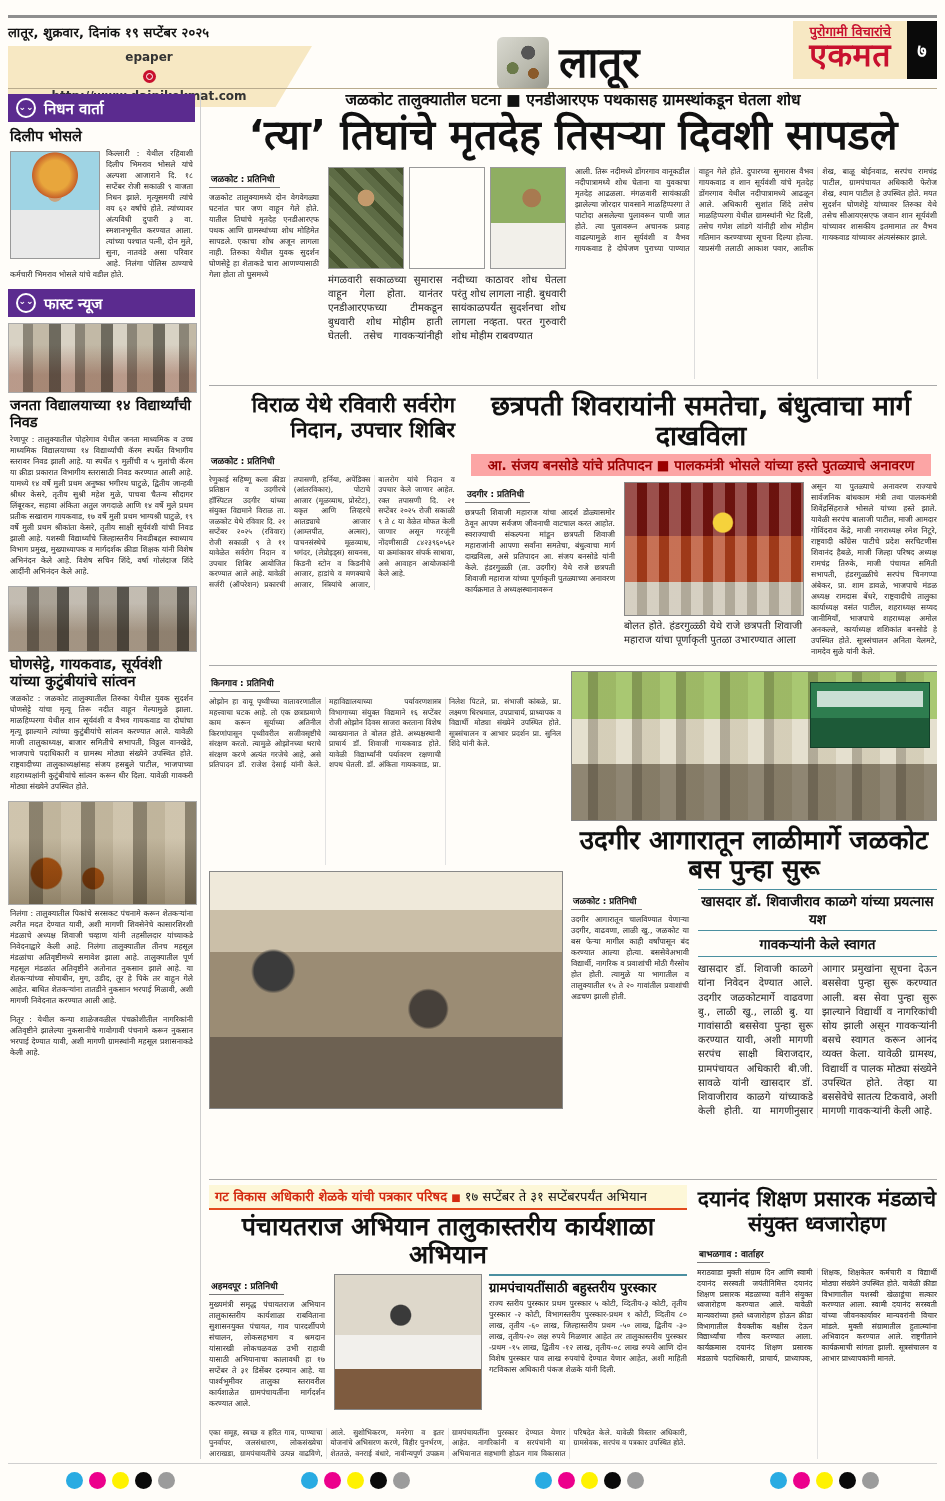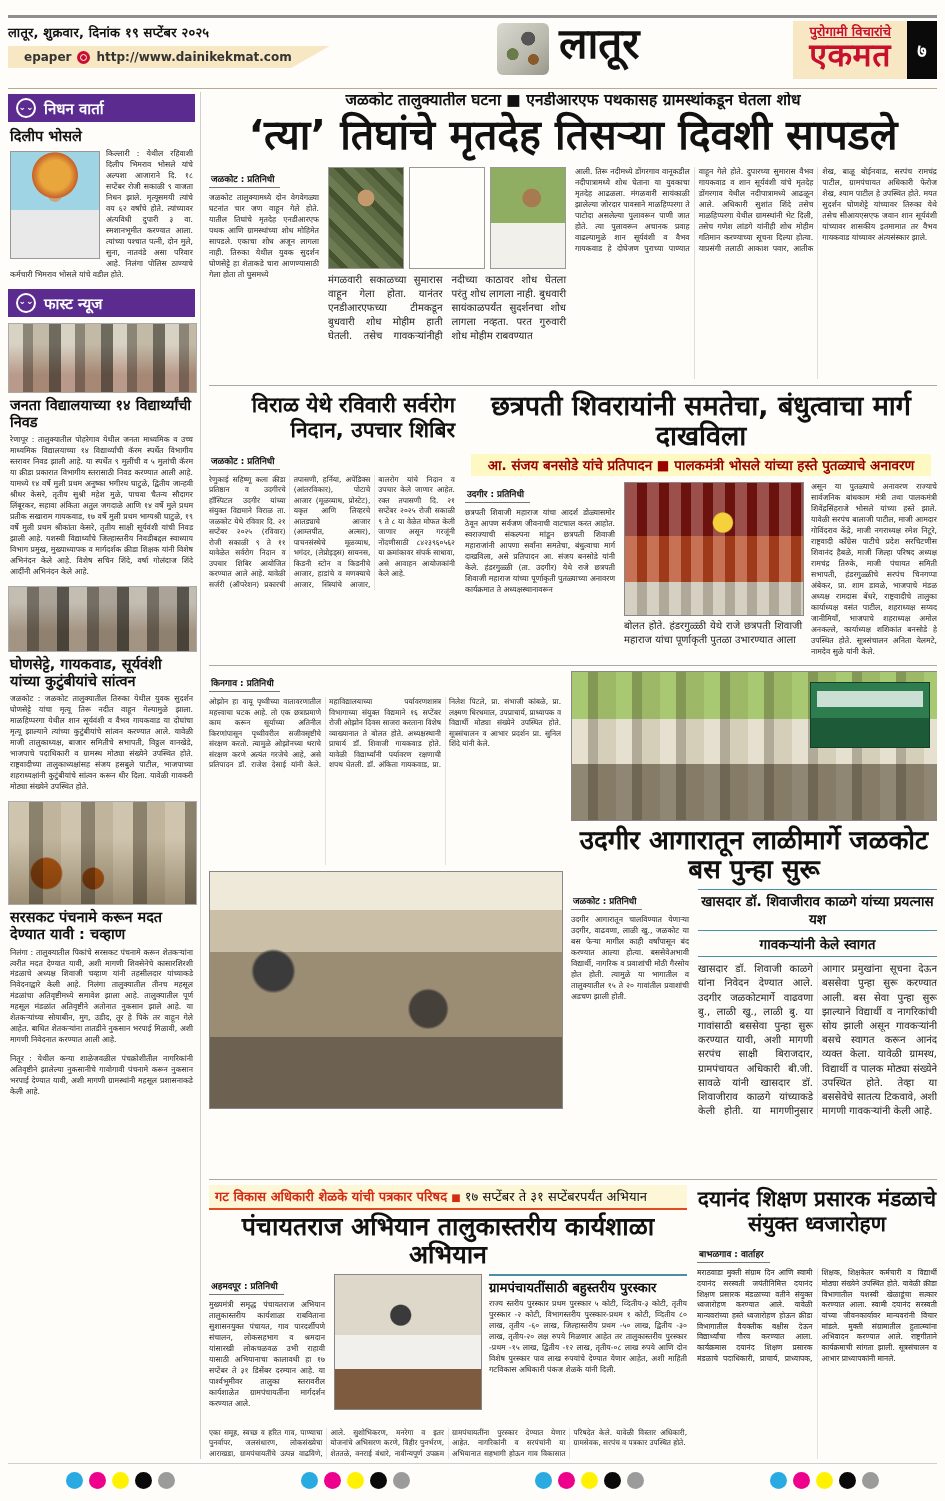--- a/index.html
+++ b/index.html
@@ -5,24 +5,24 @@
   html,body{margin:0;padding:0;background:#e8e8e8;}
   .page{position:relative;width:945px;height:1501px;margin:0 auto;background:#fffdf9;
         font-family:"DejaVu Sans","Liberation Sans",sans-serif;color:#111;overflow:hidden;}
   
   .top-rule{position:absolute;top:15px;left:8px;right:8px;height:3px;background:#8f8f8f;}
   .masthead{position:absolute;top:21px;left:8px;right:8px;height:64px;display:flex;align-items:flex-start;}
   .mh-left{width:335px;}
   .date-line{font-size:13px;font-weight:bold;letter-spacing:.2px;margin-top:2px;}
   .epaper-strip{margin-top:5px;background:#f7e8c3;display:inline-flex;align-items:center;gap:6px;
         padding:4px 38px 4px 16px;font-size:12px;font-weight:bold;color:#333;
-        clip-path:polygon(0 0,100% 0,88% 100%,0 100%);min-width:250px;}
+        clip-path:polygon(0 0,100% 0,88% 100%,0 100%);min-width:250px;flex-direction:column;}
   .globe{width:13px;height:13px;border-radius:50%;background:#c8102e;display:inline-block;position:relative;}
   .globe::after{content:"";position:absolute;inset:3px;border-radius:50%;border:1.5px solid #fff;}
-  .mh-center{flex:1;display:flex;align-items:flex-start;justify-content:center;gap:10px;margin-top:2px;}
+  .mh-center{flex:1;display:flex;align-items:center;justify-content:center;gap:10px;margin-top:16px;}
   .city-art{width:52px;height:52px;border-radius:6px;
         background:radial-gradient(circle at 30% 60%,#6b7a4a 12%,transparent 13%),
                    radial-gradient(circle at 60% 30%,#555 14%,transparent 15%),
                    radial-gradient(circle at 70% 70%,#8a5a2a 10%,transparent 11%),
                    linear-gradient(135deg,#d9d9d0,#b9b9ad 60%,#97978c);}
   .city-name{font-size:42px;font-weight:900;line-height:1;}
   .mh-right{display:flex;align-items:stretch;height:58px;}
   .brand-box{background:#f7e8c3;padding:4px 16px 2px;text-align:center;}
   .tagline{color:#c8102e;font-size:13px;font-weight:bold;line-height:1.1;text-decoration:underline;}
   .brand{color:#c8102e;font-size:32px;font-weight:900;line-height:1.05;letter-spacing:.5px;}
@@ -74,21 +74,21 @@
         linear-gradient(180deg,#8fae62 0 55%,#f2f0ea 55% 100%);}
   .lead-captions{margin-top:4px;columns:2;column-gap:9px;}
   .caption{font-size:10px;line-height:1.4;text-align:justify;color:#222;}
   .lead-right{columns:3;column-gap:9px;column-rule:1px solid #ddd;}
   
   .row2{display:grid;grid-template-columns:246px 1fr;column-gap:10px;border-bottom:1px solid #a9a9a9;
         padding:5px 0 6px;height:268px;overflow:hidden;}
   .h2a{font-size:21px;font-weight:800;text-align:right;line-height:1.18;margin:2px 0 6px;}
   .viral-body{columns:3;column-gap:8px;column-rule:1px solid #e2e2e2;font-size:7.4px;}
   .h2b{font-size:27px;font-weight:800;text-align:center;line-height:1.1;margin:0 0 4px;}
-  .ystrip{background:#fef9c3;color:#9a0000;font-weight:800;font-size:13.5px;text-align:center;
+  .ystrip{background:#fca5a5;color:#9a0000;font-weight:800;font-size:13.5px;text-align:center;
         padding:2px 9px;margin:0 6px 6px;}
   .shivray-grid{display:grid;grid-template-columns:150px 178px 1fr;column-gap:9px;overflow:hidden;}
   .shiv-photo{width:100%;height:132px;border:1px solid #888;
         background:radial-gradient(circle at 55% 30%,#f5d23c 7%,transparent 8%),
                    repeating-linear-gradient(90deg,rgba(255,255,255,.25) 0 12px,rgba(0,0,0,.12) 12px 22px),
                    linear-gradient(180deg,#7a1510 0 40%,#b4411c 40% 75%,#c8c0ae 75% 100%);}
   
   .row3{display:grid;grid-template-columns:352px 1fr;column-gap:10px;border-bottom:1px solid #a9a9a9;
         padding:5px 0 6px;height:502px;overflow:hidden;}
   .h2c{font-size:25px;font-weight:800;text-align:center;line-height:1.15;margin:2px 0 6px;}
@@ -191,21 +191,20 @@
       </article>
 
       <div class="sb-photo meeting"></div>
       <article>
         <h3 class="sb-title">घोणसेट्टे, गायकवाड, सूर्यवंशी यांच्या कुटुंबीयांचे सांत्वन</h3>
         <p class="sb-body bt">जळकोट : जळकोट तालुक्यातील तिरुका येथील युवक सुदर्शन घोणसेट्टे यांचा मृत्यू तिरू नदीत वाहून गेल्यामुळे झाला. माळहिप्परगा येथील शान सूर्यवंशी व वैभव गायकवाड या दोघांचा मृत्यू झाल्याने त्यांच्या कुटुंबीयांचे सांत्वन करण्यात आले. यावेळी माजी तालुकाध्यक्ष, बाजार समितीचे सभापती, विठ्ठल वानखेडे, भाजपाचे पदाधिकारी व ग्रामस्थ मोठ्या संख्येने उपस्थित होते. राष्ट्रवादीच्या तालुकाध्यक्षांसह संजय हसबुले पाटील, भाजपाच्या शहराध्यक्षांनी कुटुंबीयांचे सांत्वन करून धीर दिला. यावेळी गावकरी मोठ्या संख्येने उपस्थित होते.</p>
       </article>
 
       <div class="sb-photo flowers"></div>
       <article>
-        <h3 class="sb-title">सरसकट पंचनामे करून मदत देण्यात यावी : चव्हाण</h3>
         <p class="sb-body bt">निलंगा : तालुक्यातील पिकांचे सरसकट पंचनामे करून शेतकऱ्यांना त्वरीत मदत देण्यात यावी, अशी मागणी शिवसेनेचे कासारशिरशी मंडळाचे अध्यक्ष शिवाजी चव्हाण यांनी तहसीलदार यांच्याकडे निवेदनाद्वारे केली आहे. निलंगा तालुक्यातील तीनच महसूल मंडळांचा अतिवृष्टीमध्ये समावेश झाला आहे. तालुक्यातील पूर्ण महसूल मंडळांत अतिवृष्टीने अतोनात नुकसान झाले आहे. या शेतकऱ्यांच्या सोयाबीन, मुग, उडीद, तूर हे पिके तर वाहून गेले आहेत. बाधित शेतकऱ्यांना तातडीने नुकसान भरपाई मिळावी, अशी मागणी निवेदनात करण्यात आली आहे.</p>
         <p class="sb-body bt">नितूर : येथील कन्या शाळेजवळील पंचक्रोशीतील नागरिकांनी अतिवृष्टीने झालेल्या नुकसानीचे गावोगावी पंचनामे करून नुकसान भरपाई देण्यात यावी, अशी मागणी ग्रामस्थांनी महसूल प्रशासनाकडे केली आहे.</p>
       </article>
     </aside>
 
     <main class="main">
 
       <div class="kicker">जळकोट तालुक्यातील घटना ■ एनडीआरएफ पथकासह ग्रामस्थांकडून घेतला शोध</div>
       <h1 class="headline-main">‘त्या’ तिघांचे मृतदेह तिसऱ्या दिवशी सापडले</h1>
       <section class="lead-grid">

